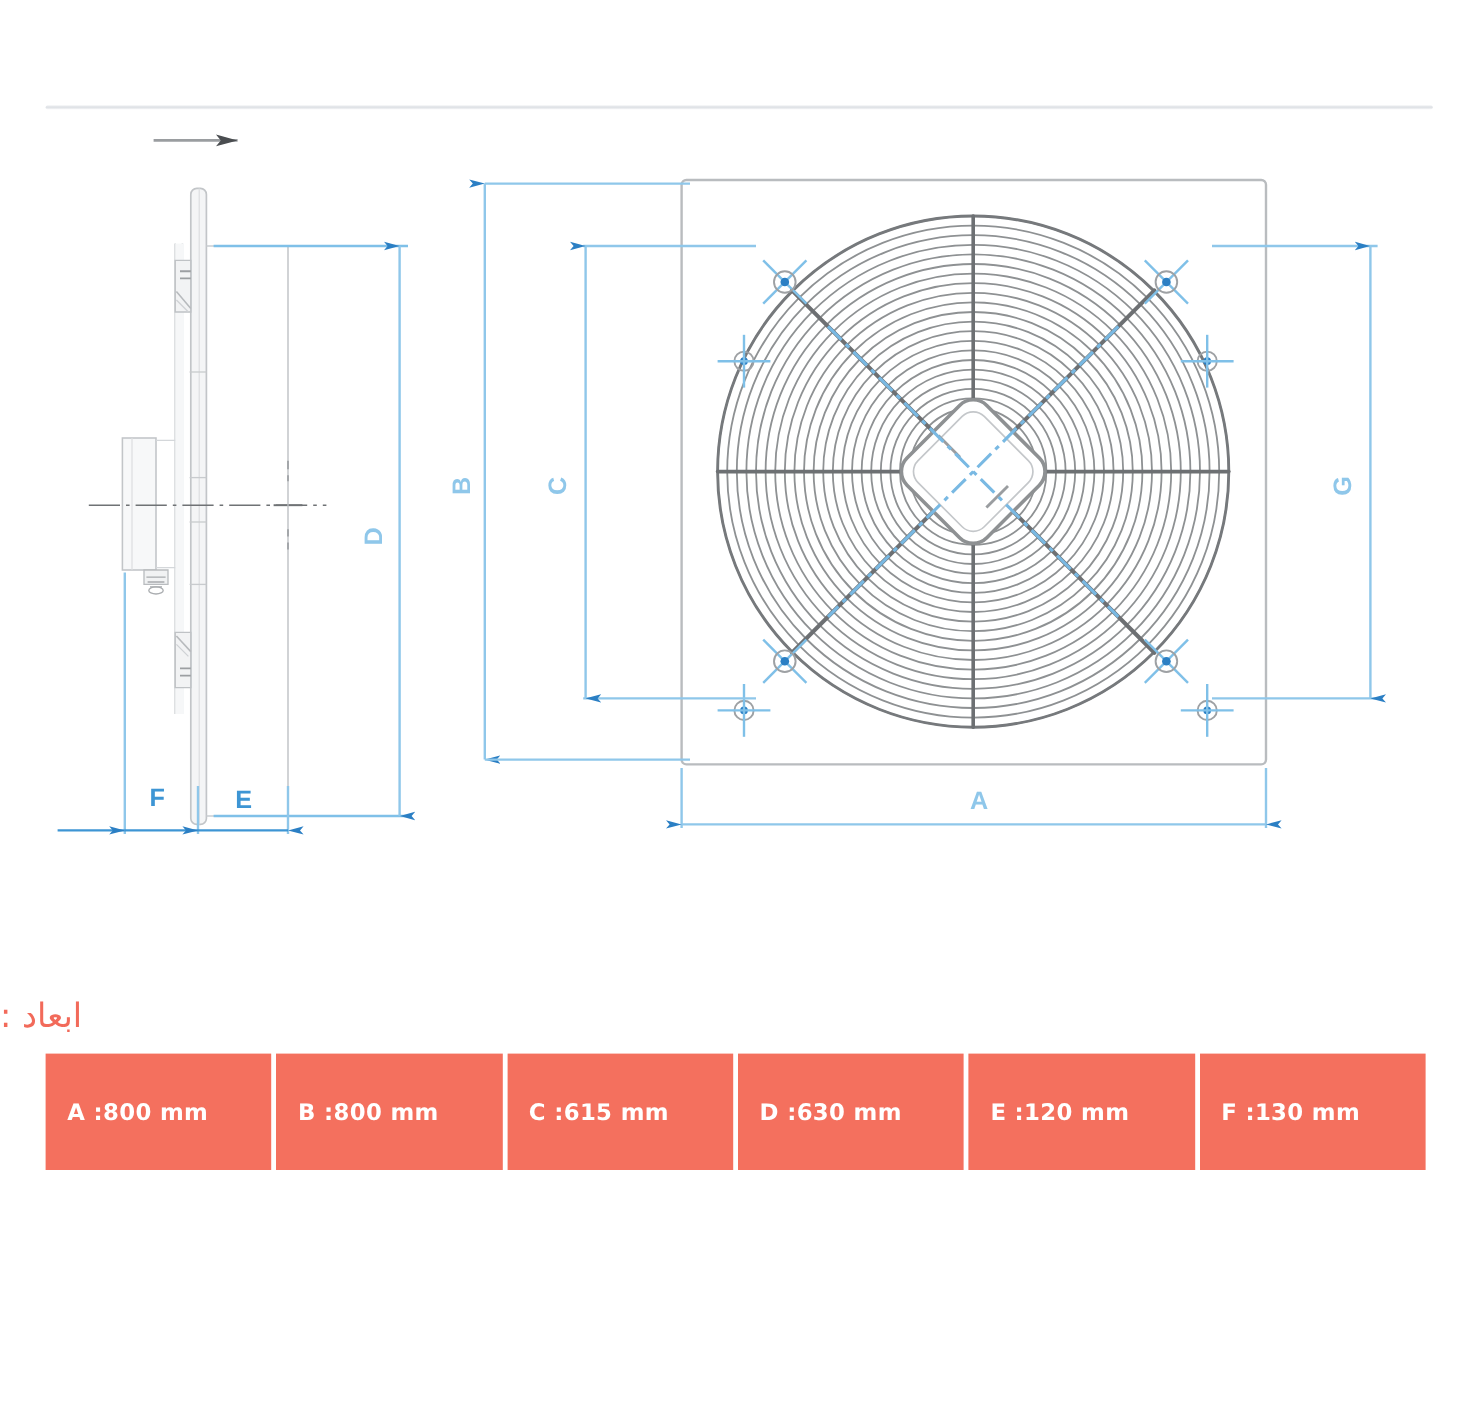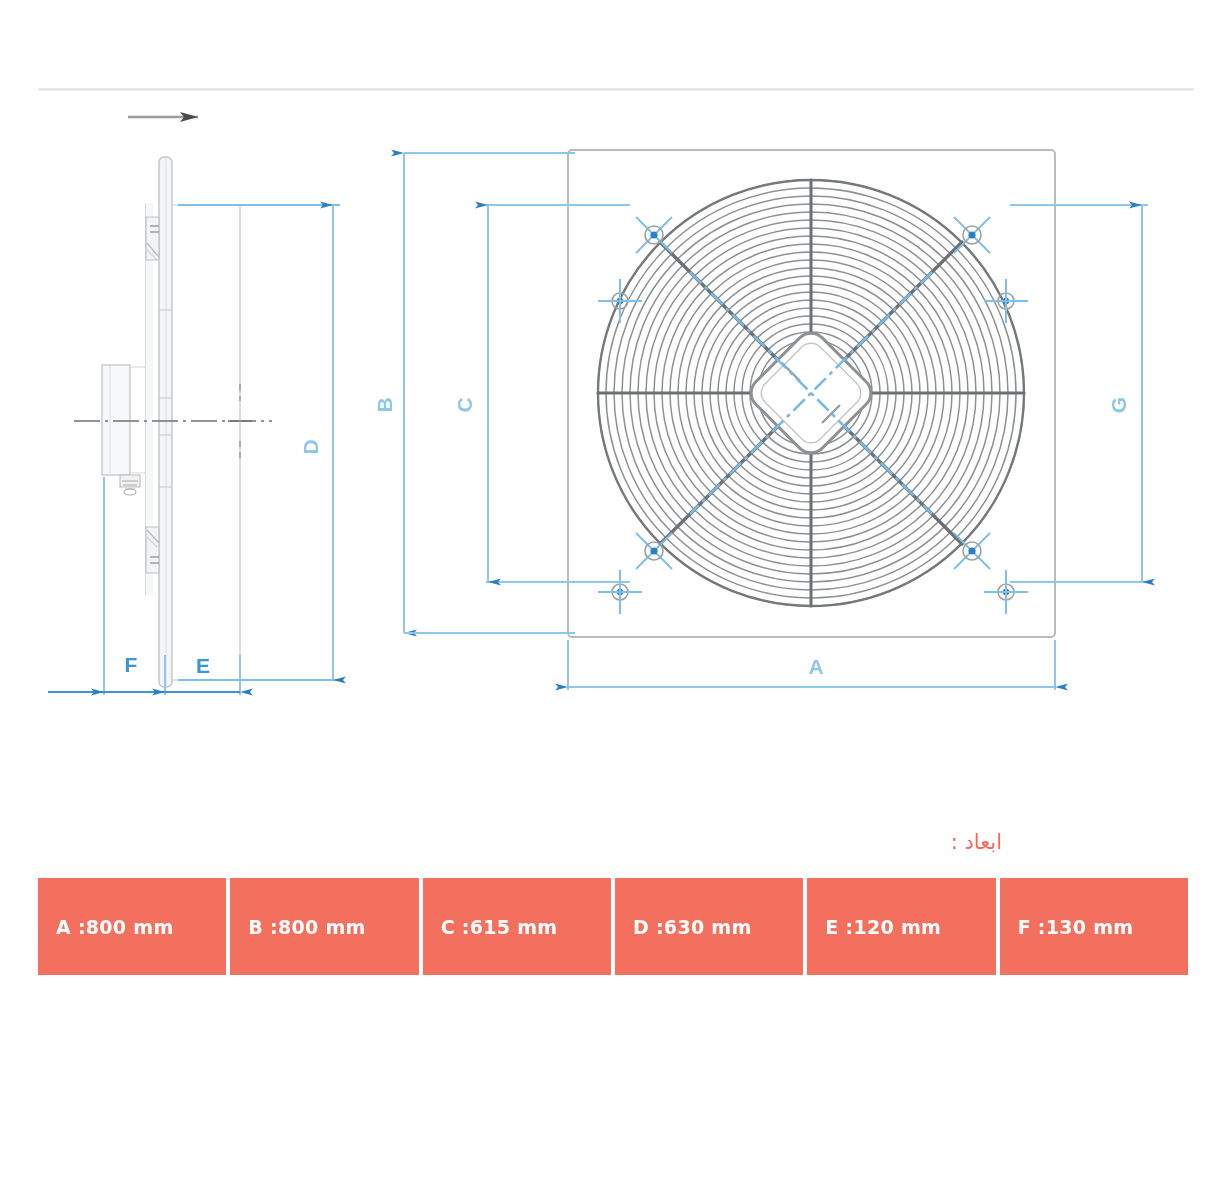--- a/index.html
+++ b/index.html
@@ -19,22 +19,22 @@
     border-radius:2px;
   }
 
   
   .drawing{position:absolute;left:0;top:95px;width:1230px;height:620px;}
   .drawing svg{display:block;}
 
   
   .dims-heading{
     position:absolute;left:0;top:830px;width:1002px;
-    text-align:right;
-    font-size:21px;
+    text-align:left;
+    font-size:28px;
     color:#f26a5a;
     font-family:"DejaVu Sans","Liberation Sans",sans-serif;
     direction:rtl;
     letter-spacing:0px;
   }
 
   
   .dims-table-wrap{position:absolute;left:38px;top:878px;width:1158px;}
   table.dims{
     border-collapse:separate;

